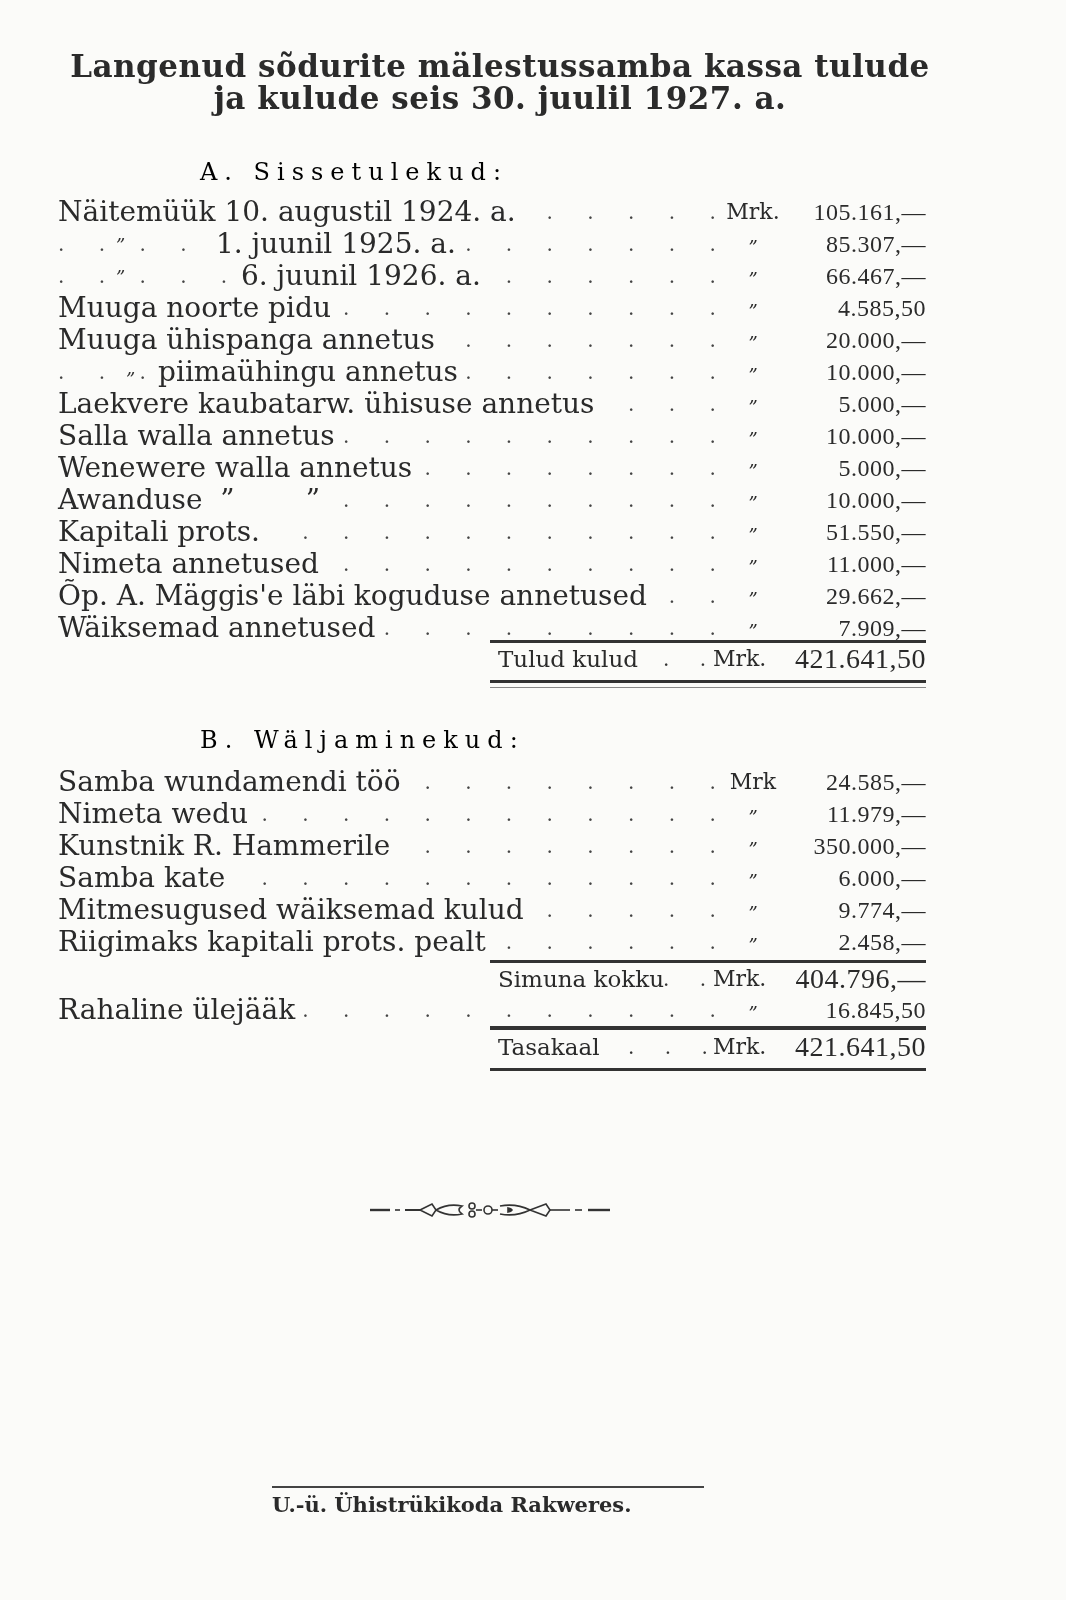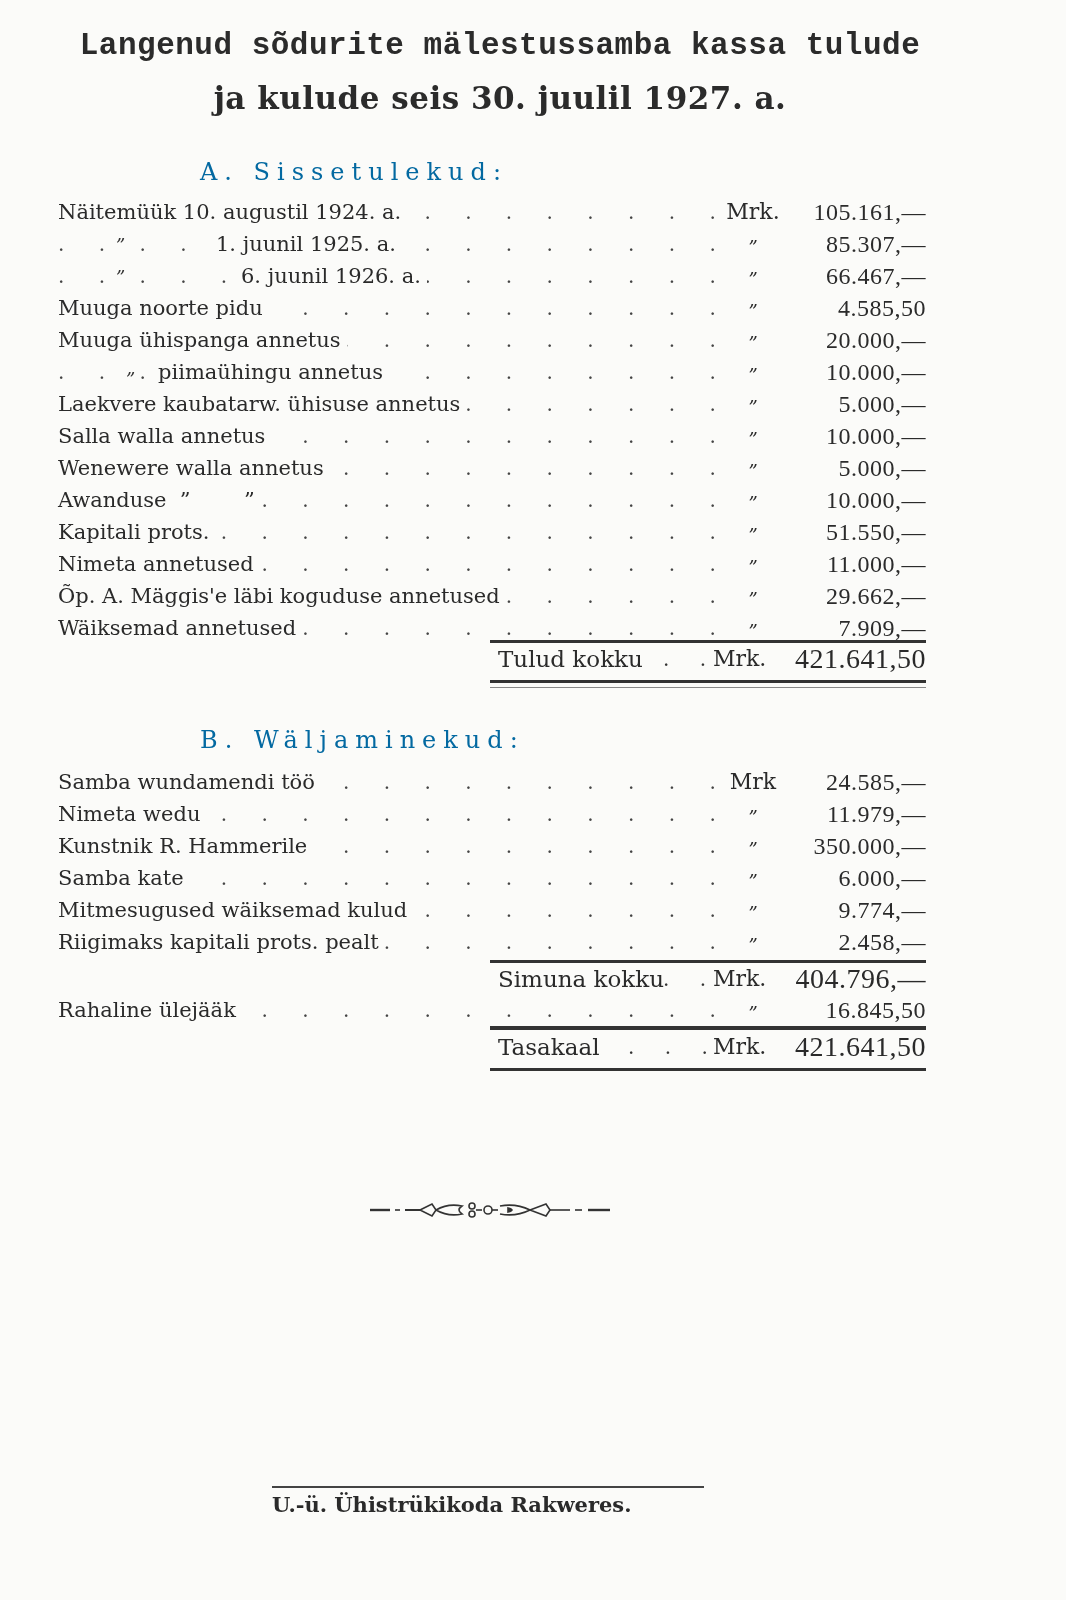--- a/index.html
+++ b/index.html
@@ -24,46 +24,46 @@
       position: absolute;
       left: 40px;
       width: 920px;
       text-align: center;
       font-family: "DejaVu Serif", serif;
       font-weight: bold;
       font-size: 31px;
       letter-spacing: 0.5px;
       color: #2b2b2b;
     }
-    .title.l1 { top: 28px; font-family: Liberation Mono, monospace; }
+    .title.l1 { top: 48px; }
     .title.l2 { top: 80px; }
 
     .section-head {
       position: absolute;
       font-family: "DejaVu Serif", serif;
       font-size: 24px;
       letter-spacing: 7px;
-      color: #0369a1;
+      color: #000000;
     }
 
     .row {
       position: absolute;
       left: 58px;
       width: 868px;
       height: 32px;
       font-size: 22px;
       line-height: 32px;
       white-space: nowrap;
     }
     .row .label {
       position: absolute;
       left: 0;
       top: 0;
       font-family: "DejaVu Serif", serif;
-      font-size: 21px;
+      font-size: 28px;
       color: #2a2a2a;
       background: #fbfbf9;
       padding-right: 6px;
     }
     .row .label.indent-sub { left: 100px; }
     .row .dots {
       position: absolute;
       left: 0;
       right: 210px;
       top: 0;
@@ -271,21 +271,21 @@
   </div>
   <div class="row" style="top:612px;">
     <span class="dots">. . . . . . . . . . . . . . . . . . . . . . . . . . . . . .</span>
     <span class="label">Wäiksemad annetused</span>
     <span class="unit ditto">”</span>
     <span class="amount">7.909,—</span>
   </div>
 
   <div class="rule" style="left:490px; top:640px; width:436px; height:3px;"></div>
   <div class="total-row" style="top:642px;">
-    <span class="tlabel">Tulud kokku</span>
+    <span class="tlabel">Tulud kulud</span>
     <span class="tdots">. .</span>
     <span class="tunit">Mrk.</span>
     <span class="tamount">421.641,50</span>
   </div>
   <div class="rule" style="left:490px; top:680px; width:436px; height:3px;"></div>
   <div class="rule" style="left:490px; top:687px; width:436px; height:1px; background:#888;"></div>
 
   <div class="section-head" style="left:200px; top:726px;">B. Wäljaminekud:</div>
 
   <div class="row" style="top:766px;">

